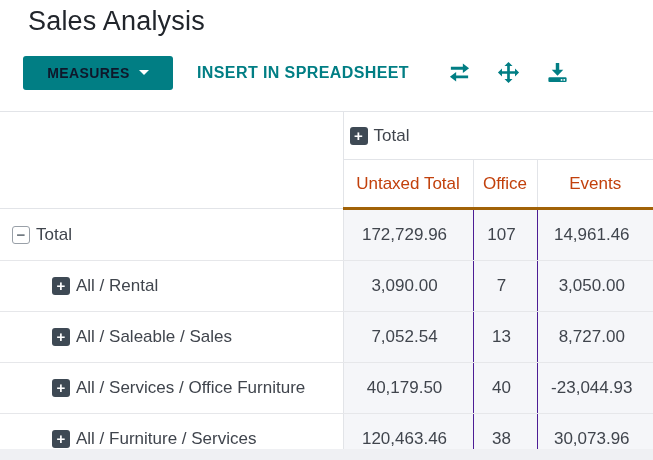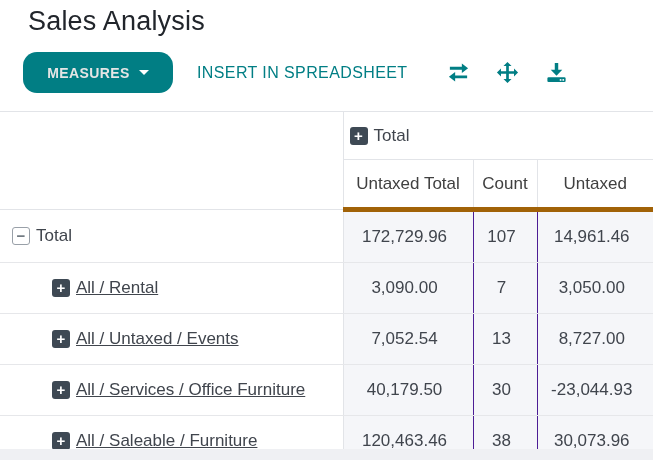--- a/index.html
+++ b/index.html
@@ -6,35 +6,35 @@
   body { width:653px; height:460px; font-family:"Liberation Sans", sans-serif; }
   .screen { position:relative; width:653px; height:460px; overflow:hidden; background:#fff; }
 
   .page-title {
     position:absolute; left:28px; top:6px;
     font-size:27px; font-weight:400; color:#21252b; letter-spacing:0.2px;
   }
 
   .controls { position:absolute; left:23px; top:52px; height:41px; display:flex; align-items:center; }
   .btn-measures {
-    height:41px; width:150px; background:#017e84; color:#e5e5e5;
-    border:none; border-radius:14px; cursor:pointer;
+    height:34px; width:150px; background:#017e84; color:#0f172a;
+    border:none; border-radius:3px; cursor:pointer;
     font-family:"Liberation Sans", sans-serif;
     font-size:14px; font-weight:700; letter-spacing:0.4px;
     display:flex; align-items:center; justify-content:center; gap:9px;
   }
   .caret {
     width:0; height:0;
     border-left:5px solid transparent; border-right:5px solid transparent;
     border-top:5px solid #ffffff;
   }
   .btn-insert {
     margin-left:24px; background:none; border:none; cursor:pointer; padding:0;
     font-family:"Liberation Sans", sans-serif;
-    color:#017e84; font-size:16px; font-weight:400; letter-spacing:0.4px;
+    color:#017e84; font-size:16px; font-weight:700; letter-spacing:0.4px;
   }
   .icon-btn {
     background:none; border:none; padding:0; cursor:pointer;
     color:#017e84; display:flex; align-items:center;
   }
   .icon-btn.first { margin-left:39px; }
   .icon-btn + .icon-btn { margin-left:26px; }
   .icon-btn svg { display:block; }
 
   .pivot-wrap { position:absolute; left:0; top:111px; width:653px; }
@@ -47,39 +47,39 @@
 
   th, td { font-weight:400; }
   th.corner { background:#fff; border-right:1px solid #e2e4e8; border-bottom:1px solid #e2e4e8; }
   th.colgroup {
     height:45px; text-align:left; vertical-align:middle;
     border-bottom:1px solid #e2e4e8; color:#40454d; cursor:pointer;
   }
   .colgroup-inner { display:flex; align-items:center; padding-left:5px; }
   tr.measure-row th {
     height:45px; text-align:center; vertical-align:middle;
-    color:#404040; border-bottom:5px solid #a16207; cursor:pointer;
+    color:#c2410c; border-bottom:3px solid #a16207; cursor:pointer;
   }
   tr.measure-row th + th { border-left:1px solid #e2e4e8; }
 
   tbody th {
     background:#fff; text-align:left; vertical-align:middle;
     height:48px; border-right:1px solid #e2e4e8; border-bottom:1px solid #e6e7ea;
     color:#40454d; cursor:pointer;
   }
   tbody td {
     background:#f5f6f9; text-align:center; vertical-align:middle;
     height:48px; padding-right:8px;
     border-bottom:1px solid #e6e7ea; color:#40454d;
   }
   tbody td + td { border-left:1px solid #4c1d95; }
 
   .rowlab { display:flex; align-items:center; }
   .rowlab.lvl0 { padding-left:11px; }
-  .rowlab.lvl1 { padding-left:51px;text-decoration:underline; }
+  .rowlab.lvl1 { padding-left:51px; }
   .rowlab .lab { white-space:nowrap; }
 
   .tree-icon {
     flex:none; width:18px; height:18px; margin-right:6px;
     border-radius:3px; display:inline-flex; align-items:center; justify-content:center;
     font-size:15px; font-weight:700; line-height:1; cursor:pointer;
   }
   .tree-icon.plus { background:#3e4954; color:#fff; }
   .tree-icon.plus::before { content:"+"; margin-top:-1px; }
   .tree-icon.minus { background:#fff; border:1px solid #99a0a8; color:#6c757d; width:16px; height:16px; }
@@ -138,22 +138,22 @@
           <th class="corner" rowspan="2"></th>
           <th class="colgroup" colspan="3">
             <span class="colgroup-inner">
               <span class="tree-icon plus"></span>
               <span>Total</span>
             </span>
           </th>
         </tr>
         <tr class="measure-row" id="measure-row">
             <th>Untaxed Total</th>
-            <th>Count</th>
-            <th>Untaxed</th>
+            <th>Office</th>
+            <th>Events</th>
           </tr>
       </thead>
       <tbody id="pivot-body">
           <tr>
             <th>
               <span class="rowlab lvl0">
                 <span class="tree-icon minus"></span>
                 <span class="lab">Total</span>
               </span>
             </th>
@@ -169,43 +169,43 @@
               </span>
             </th>
             <td>3,090.00</td>
             <td>7</td>
             <td>3,050.00</td>
           </tr>
           <tr>
             <th>
               <span class="rowlab lvl1">
                 <span class="tree-icon plus"></span>
-                <span class="lab">All / Untaxed / Events</span>
+                <span class="lab">All / Saleable / Sales</span>
               </span>
             </th>
             <td>7,052.54</td>
             <td>13</td>
             <td>8,727.00</td>
           </tr>
           <tr>
             <th>
               <span class="rowlab lvl1">
                 <span class="tree-icon plus"></span>
                 <span class="lab">All / Services / Office Furniture</span>
               </span>
             </th>
             <td>40,179.50</td>
-            <td>30</td>
+            <td>40</td>
             <td>-23,044.93</td>
           </tr>
           <tr>
             <th>
               <span class="rowlab lvl1">
                 <span class="tree-icon plus"></span>
-                <span class="lab">All / Saleable / Furniture</span>
+                <span class="lab">All / Furniture / Services</span>
               </span>
             </th>
             <td>120,463.46</td>
             <td>38</td>
             <td>30,073.96</td>
           </tr>
         </tbody>
     </table>
   </div>
 

